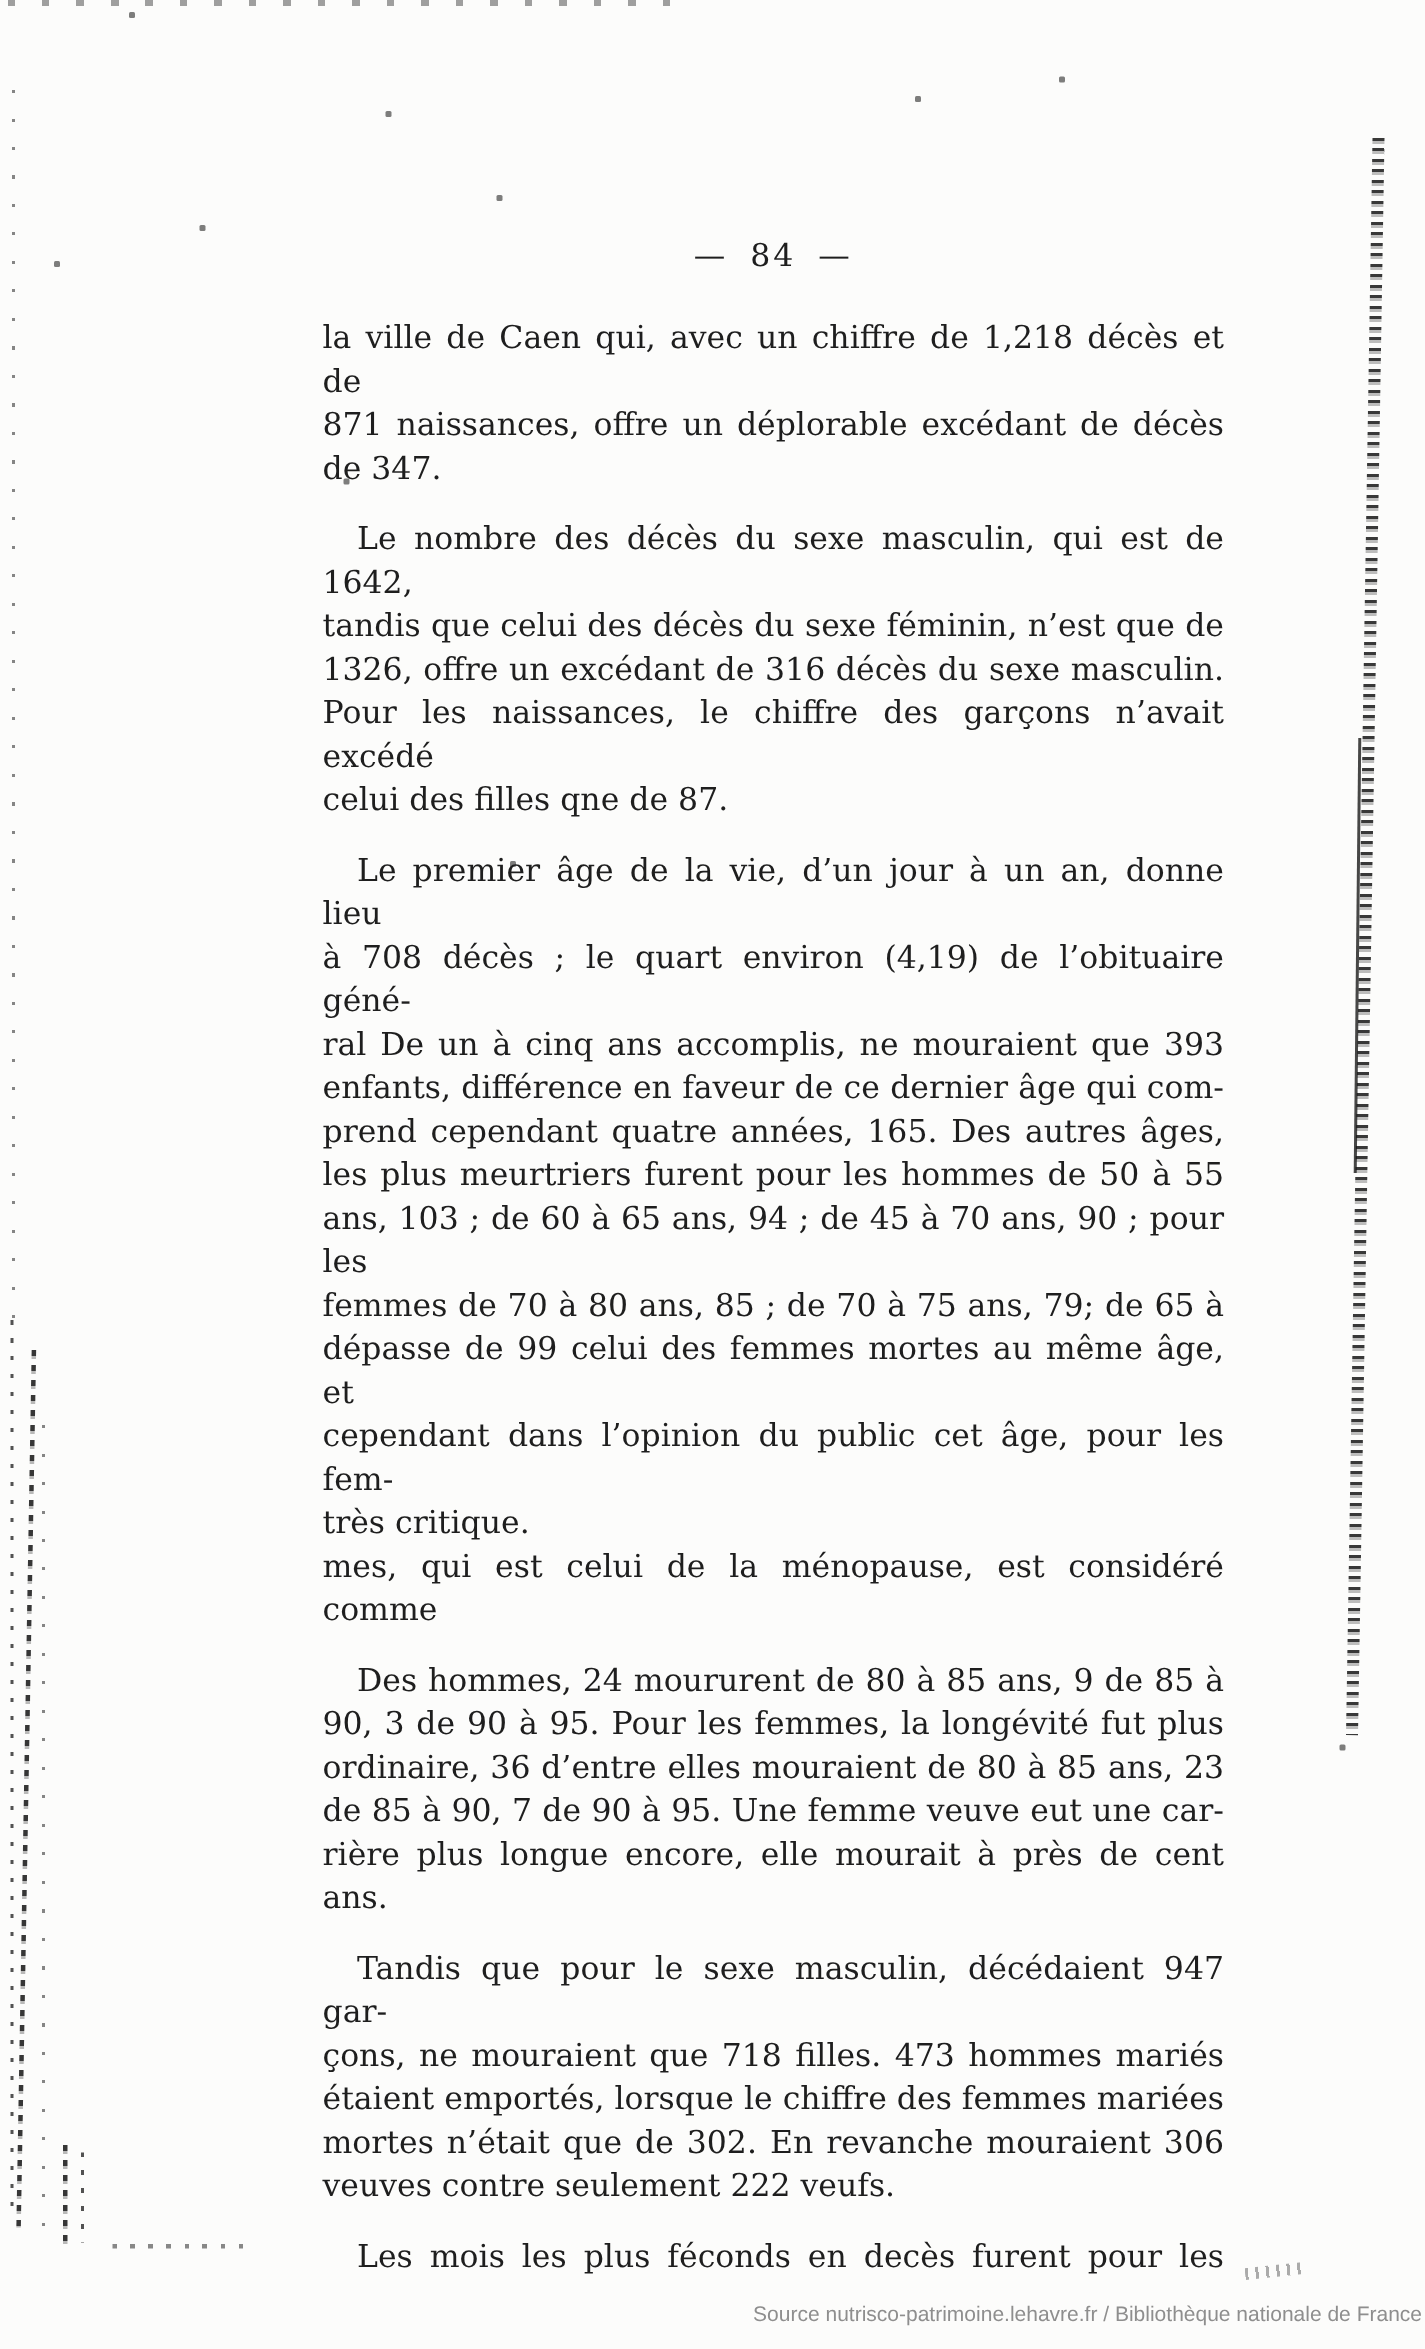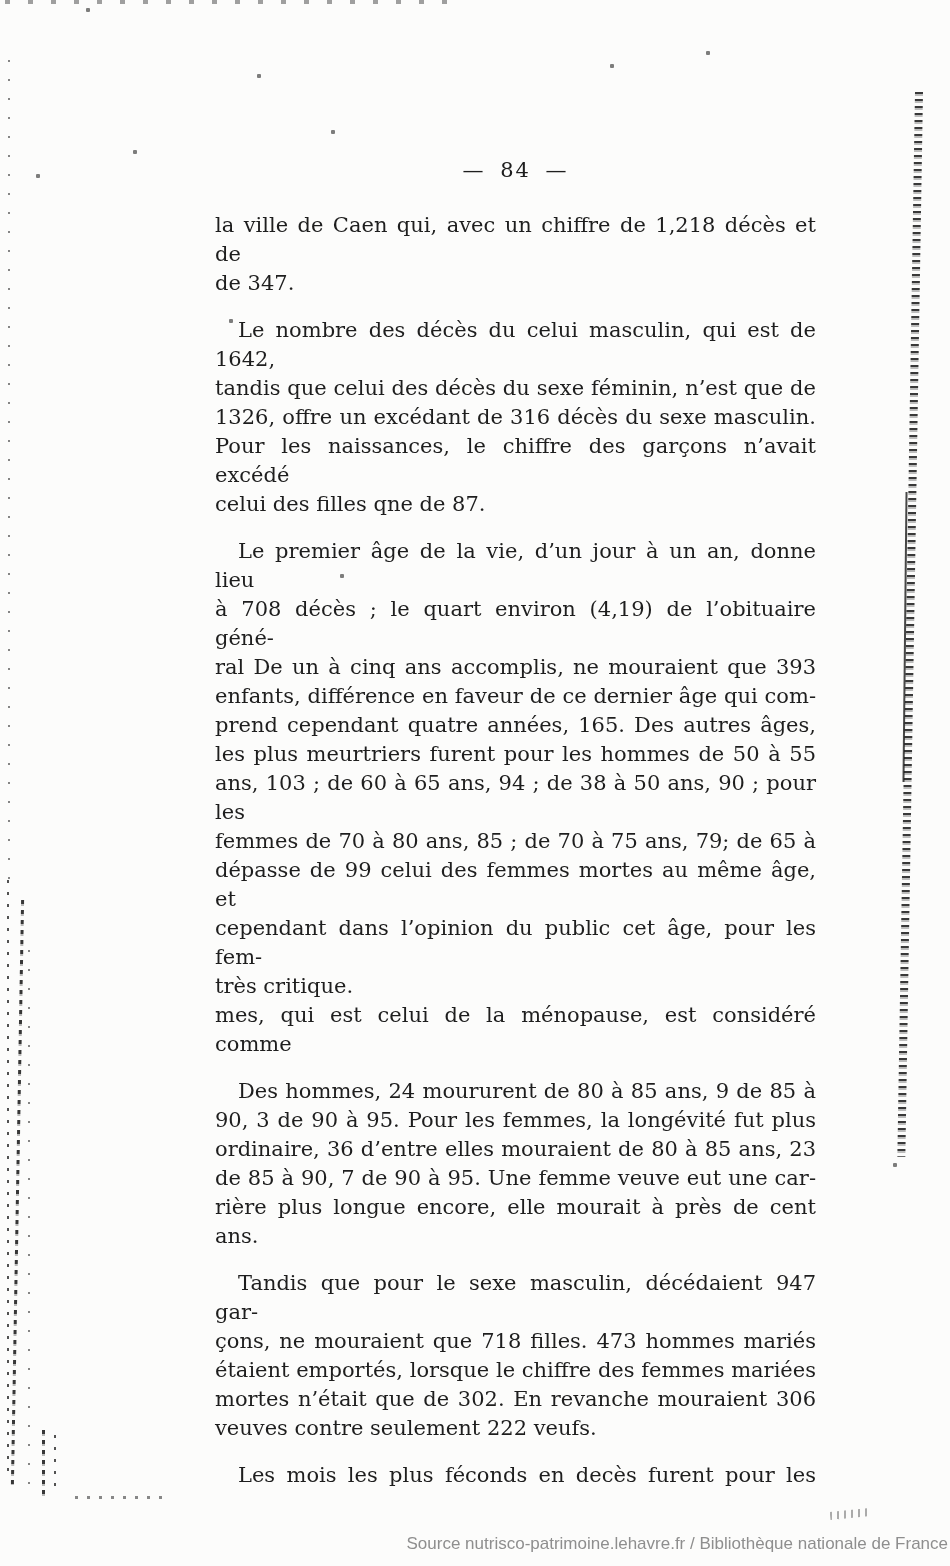--- a/index.html
+++ b/index.html
@@ -39,21 +39,21 @@
   .para .line.last { text-align-last: left; }
   .para.indent .line:first-child { text-indent: 23px; }
   
   #footer-bar {
     position: absolute;
     right: 2px;
     top: 1534px;
     width: 946px;
     text-align: right;
     font-family: "Liberation Sans", "DejaVu Sans", sans-serif;
-    font-size: 17px;
+    font-size: 14px;
     color: #8e8e8e;
   }
   
   .artifact { position: absolute; pointer-events: none; }
   .v-dash {
     background-image: repeating-linear-gradient(
       to bottom,
       rgba(25,25,25,0.75) 0 3px,
       transparent 3px 12px);
     width: 2px;
@@ -141,37 +141,38 @@
   <div class="speck" style="left:36px; top:174px;"></div>
   <div class="speck" style="left:229px; top:319px;"></div>
   <div class="speck" style="left:340px; top:574px;"></div>
   <div class="speck" style="left:893px; top:1163px;"></div>
 
   <div id="text-column">
     <div class="page-number">— 84 —</div>
     <div id="paragraphs-container">
         <div class="para">
           <div class="line">la ville de Caen qui, avec un chiffre de 1,218 décès et de</div>
+          <div class="line">871 naissances, offre un déplorable excédant de décès</div>
           <div class="line last">de 347.</div>
         </div>
         <div class="para indent">
-          <div class="line">Le nombre des décès du celui masculin, qui est de 1642,</div>
+          <div class="line">Le nombre des décès du sexe masculin, qui est de 1642,</div>
           <div class="line">tandis que celui des décès du sexe féminin, n’est que de</div>
           <div class="line">1326, offre un excédant de 316 décès du sexe masculin.</div>
           <div class="line">Pour les naissances, le chiffre des garçons n’avait excédé</div>
           <div class="line last">celui des filles qne de 87.</div>
         </div>
         <div class="para indent">
           <div class="line">Le premier âge de la vie, d’un jour à un an, donne lieu</div>
           <div class="line">à 708 décès ; le quart environ (4,19) de l’obituaire géné-</div>
           <div class="line">ral De un à cinq ans accomplis, ne mouraient que 393</div>
           <div class="line">enfants, différence en faveur de ce dernier âge qui com-</div>
           <div class="line">prend cependant quatre années, 165. Des autres âges,</div>
           <div class="line">les plus meurtriers furent pour les hommes de 50 à 55</div>
-          <div class="line">ans, 103 ; de 60 à 65 ans, 94 ; de 38 à 50 ans, 90 ; pour les</div>
+          <div class="line">ans, 103 ; de 60 à 65 ans, 94 ; de 45 à 70 ans, 90 ; pour les</div>
           <div class="line">femmes de 70 à 80 ans, 85 ; de 70 à 75 ans, 79; de 65 à</div>
           <div class="line">dépasse de 99 celui des femmes mortes au même âge, et</div>
           <div class="line">cependant dans l’opinion du public cet âge, pour les fem-</div>
           <div class="line last">très critique.</div>
           <div class="line">mes, qui est celui de la ménopause, est considéré comme</div>
         </div>
         <div class="para indent">
           <div class="line">Des hommes, 24 moururent de 80 à 85 ans, 9 de 85 à</div>
           <div class="line">90, 3 de 90 à 95. Pour les femmes, la longévité fut plus</div>
           <div class="line">ordinaire, 36 d’entre elles mouraient de 80 à 85 ans, 23</div>

